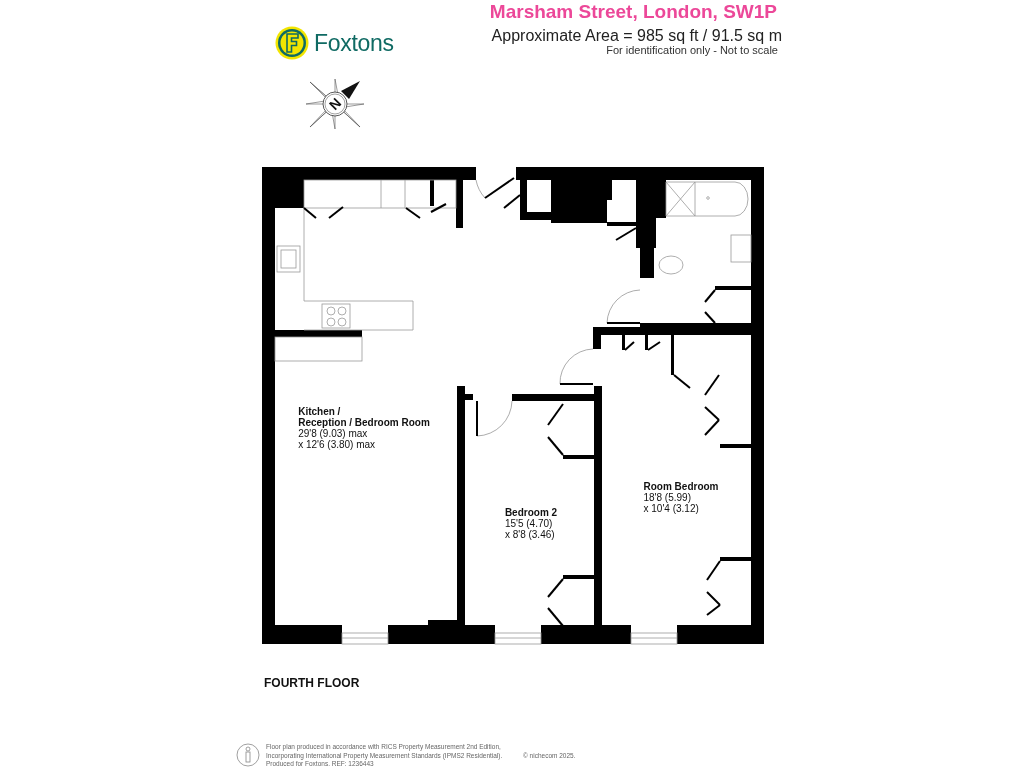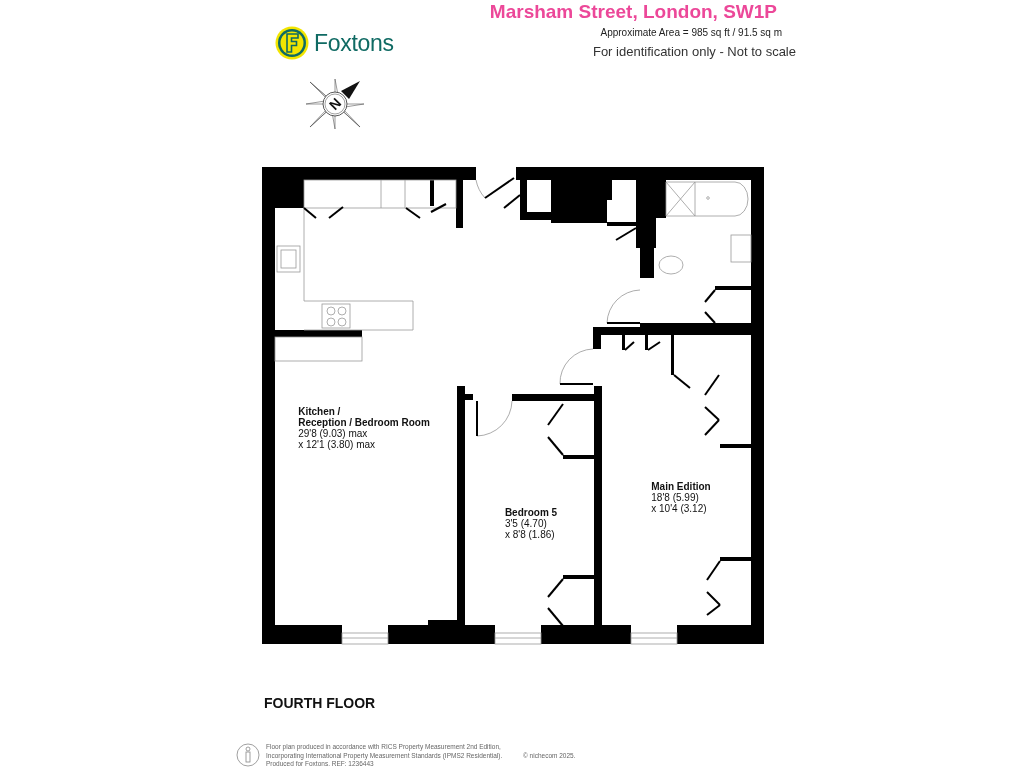--- a/index.html
+++ b/index.html
@@ -2,27 +2,27 @@
 <html><head>
   <meta charset="utf-8">
   <style>
     html, body { margin: 0; padding: 0; background: #ffffff; }
     body { width: 1024px; height: 768px; position: relative; overflow: hidden;
            font-family: "Liberation Sans", sans-serif; color: #111; }
     .logo { position: absolute; left: 275px; top: 2px; display: flex; align-items: center; gap: 5px; margin-top: 24px; }
     .logo-mark { width: 34px; height: 34px; }
     .logo-text { font-family: "Liberation Sans", sans-serif; font-size: 23px; color: #0f6a63; letter-spacing: -0.3px; }
     .title { position: absolute; right: 247px; top: 1px; font-weight: bold; font-size: 19px; color: #ec4899; white-space: nowrap; }
-    .area { position: absolute; right: 242px; top: 27px; font-size: 10px; color: #222; white-space: nowrap; }
-    .disclaimer { position: absolute; right: 228px; top: 44px; font-size: 13px; color: #333; white-space: nowrap; }
+    .area { position: absolute; right: 242px; top: 27px; font-size: 16px; color: #222; white-space: nowrap; }
+    .disclaimer { position: absolute; right: 246px; top: 44px; font-size: 11px; color: #333; white-space: nowrap; }
     .compass { position: absolute; left: 305px; top: 77px; width: 60px; height: 55px; }
     .plan { position: absolute; left: 0; top: 0; width: 1024px; height: 768px; }
     .room-label { position: absolute; text-align: left; font-size: 10px; line-height: 11px; color: #111; transform: translateX(-50%); white-space: nowrap; }
     .room-name { font-weight: bold; }
-    .floor-label { position: absolute; left: 264px; top: 695px; font-weight: bold; font-size: 14px; color: #111; }
+    .floor-label { position: absolute; left: 264px; top: 676px; font-weight: bold; font-size: 12px; color: #111; }
     .footer { position: absolute; left: 236px; top: 743px; display: flex; align-items: flex-start; gap: 6px; }
     .footer-icon { width: 24px; height: 24px; }
     .footer-text { font-size: 6.5px; line-height: 8.5px; color: #666; }
     .footer-copy { position: absolute; left: 523px; top: 752px; font-size: 6.5px; color: #666; }
   </style>
 </head>
 <body>
 
 <div class="logo">
   <svg class="logo-mark" viewBox="0 0 34 34">
@@ -180,29 +180,29 @@
     <polyline points="674,375 690,388"></polyline>
     <polyline points="625,350 634,342"></polyline>
     <polyline points="648,350 660,342"></polyline>
   </g>
 </svg>
 
 <div class="room-label" style="left:364px; top:406px;">
   <div class="room-name">Kitchen /</div>
   <div class="room-name">Reception / Bedroom Room</div>
   <div>29'8 (9.03) max</div>
-  <div>x 12'1 (3.80) max</div>
+  <div>x 12'6 (3.80) max</div>
 </div>
 <div class="room-label" style="left:531px; top:507px;">
-  <div class="room-name">Bedroom 5</div>
-  <div>3'5 (4.70)</div>
-  <div>x 8'8 (1.86)</div>
+  <div class="room-name">Bedroom 2</div>
+  <div>15'5 (4.70)</div>
+  <div>x 8'8 (3.46)</div>
 </div>
 <div class="room-label" style="left:681px; top:481px;">
-  <div class="room-name">Main Edition</div>
+  <div class="room-name">Room Bedroom</div>
   <div>18'8 (5.99)</div>
   <div>x 10'4 (3.12)</div>
 </div>
 
 <div class="floor-label">FOURTH FLOOR</div>
 
 <div class="footer">
   <svg class="footer-icon" viewBox="0 0 24 24">
     <circle cx="12" cy="12" r="11" fill="none" stroke="#888" stroke-width="0.8"></circle>
     <circle cx="12" cy="6" r="2" fill="none" stroke="#888" stroke-width="0.8"></circle>

